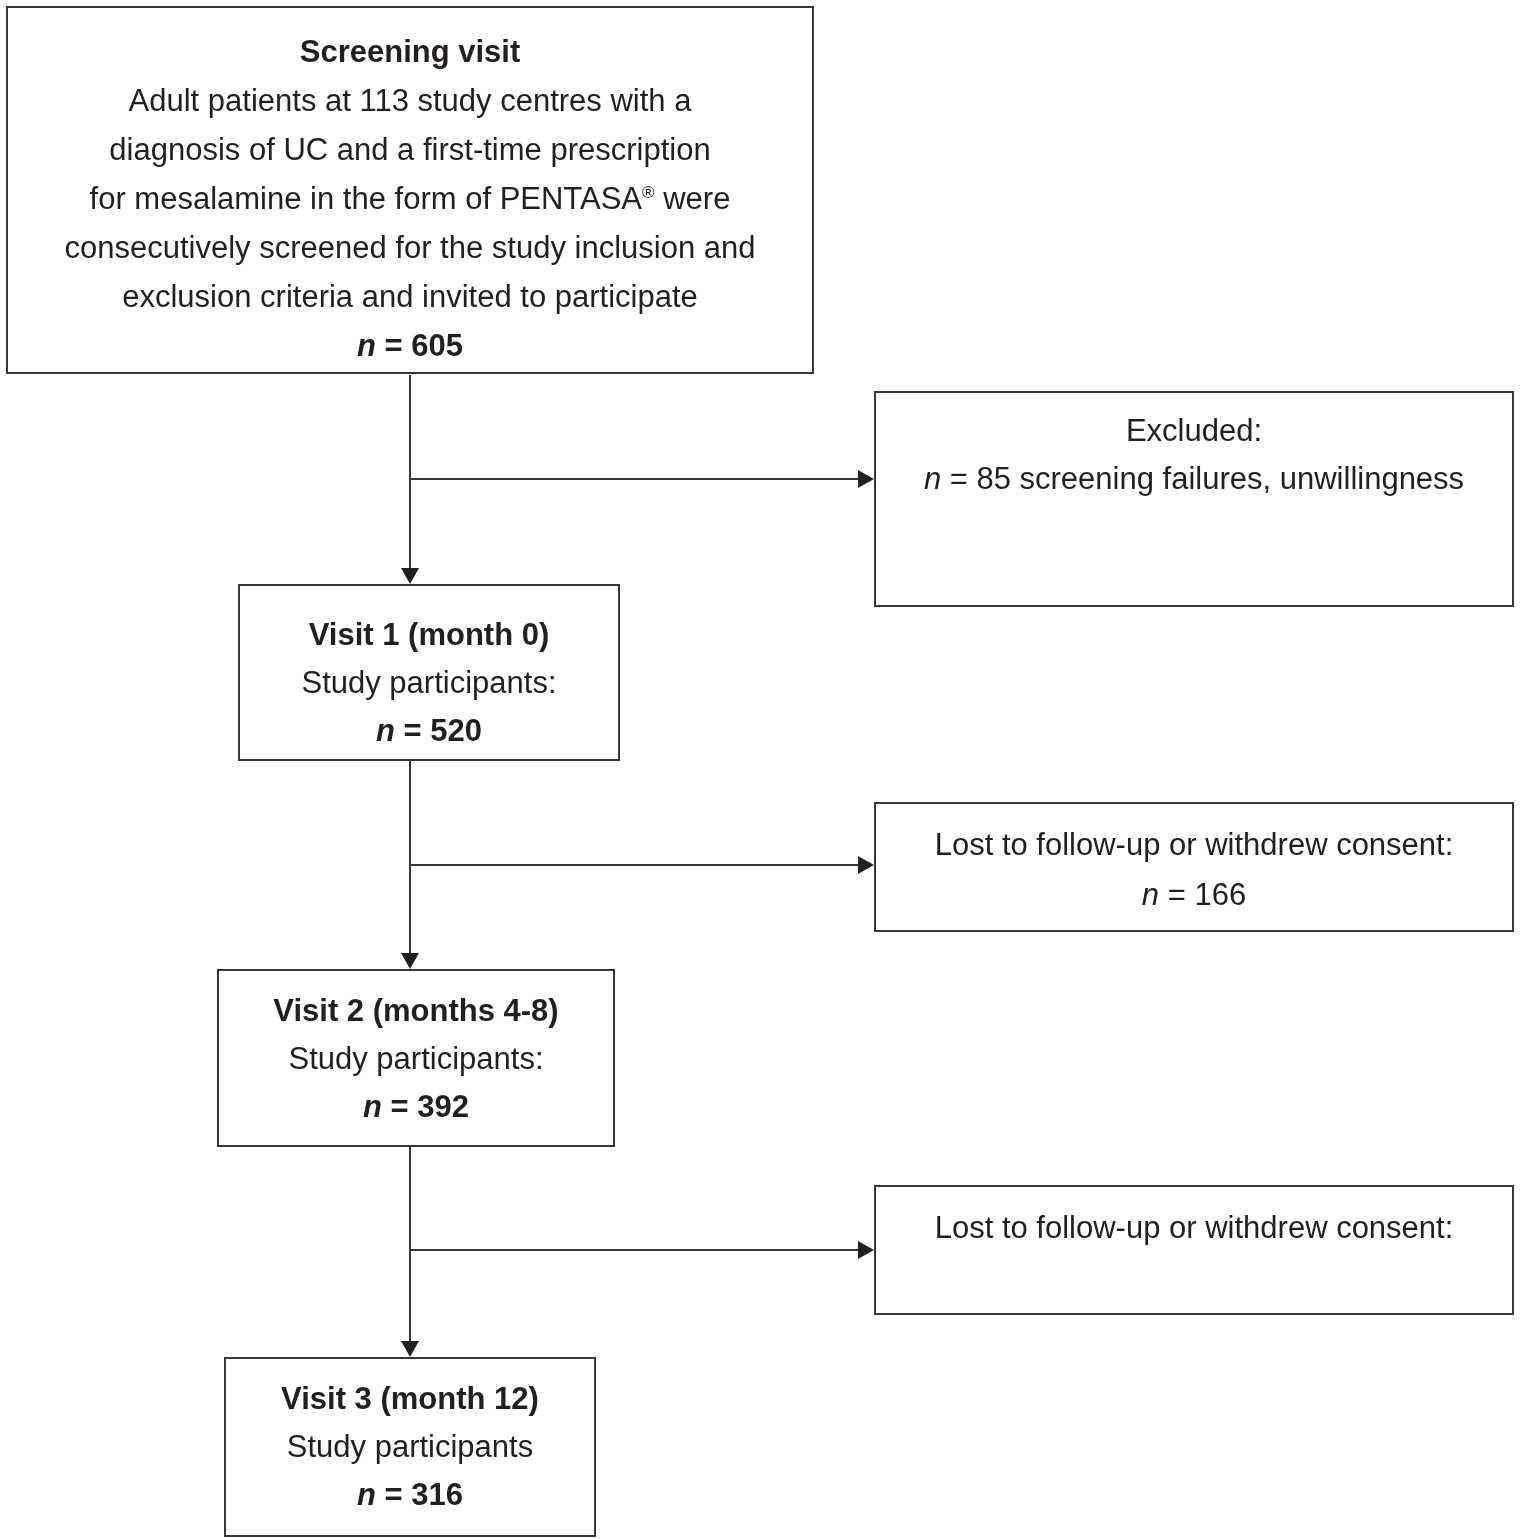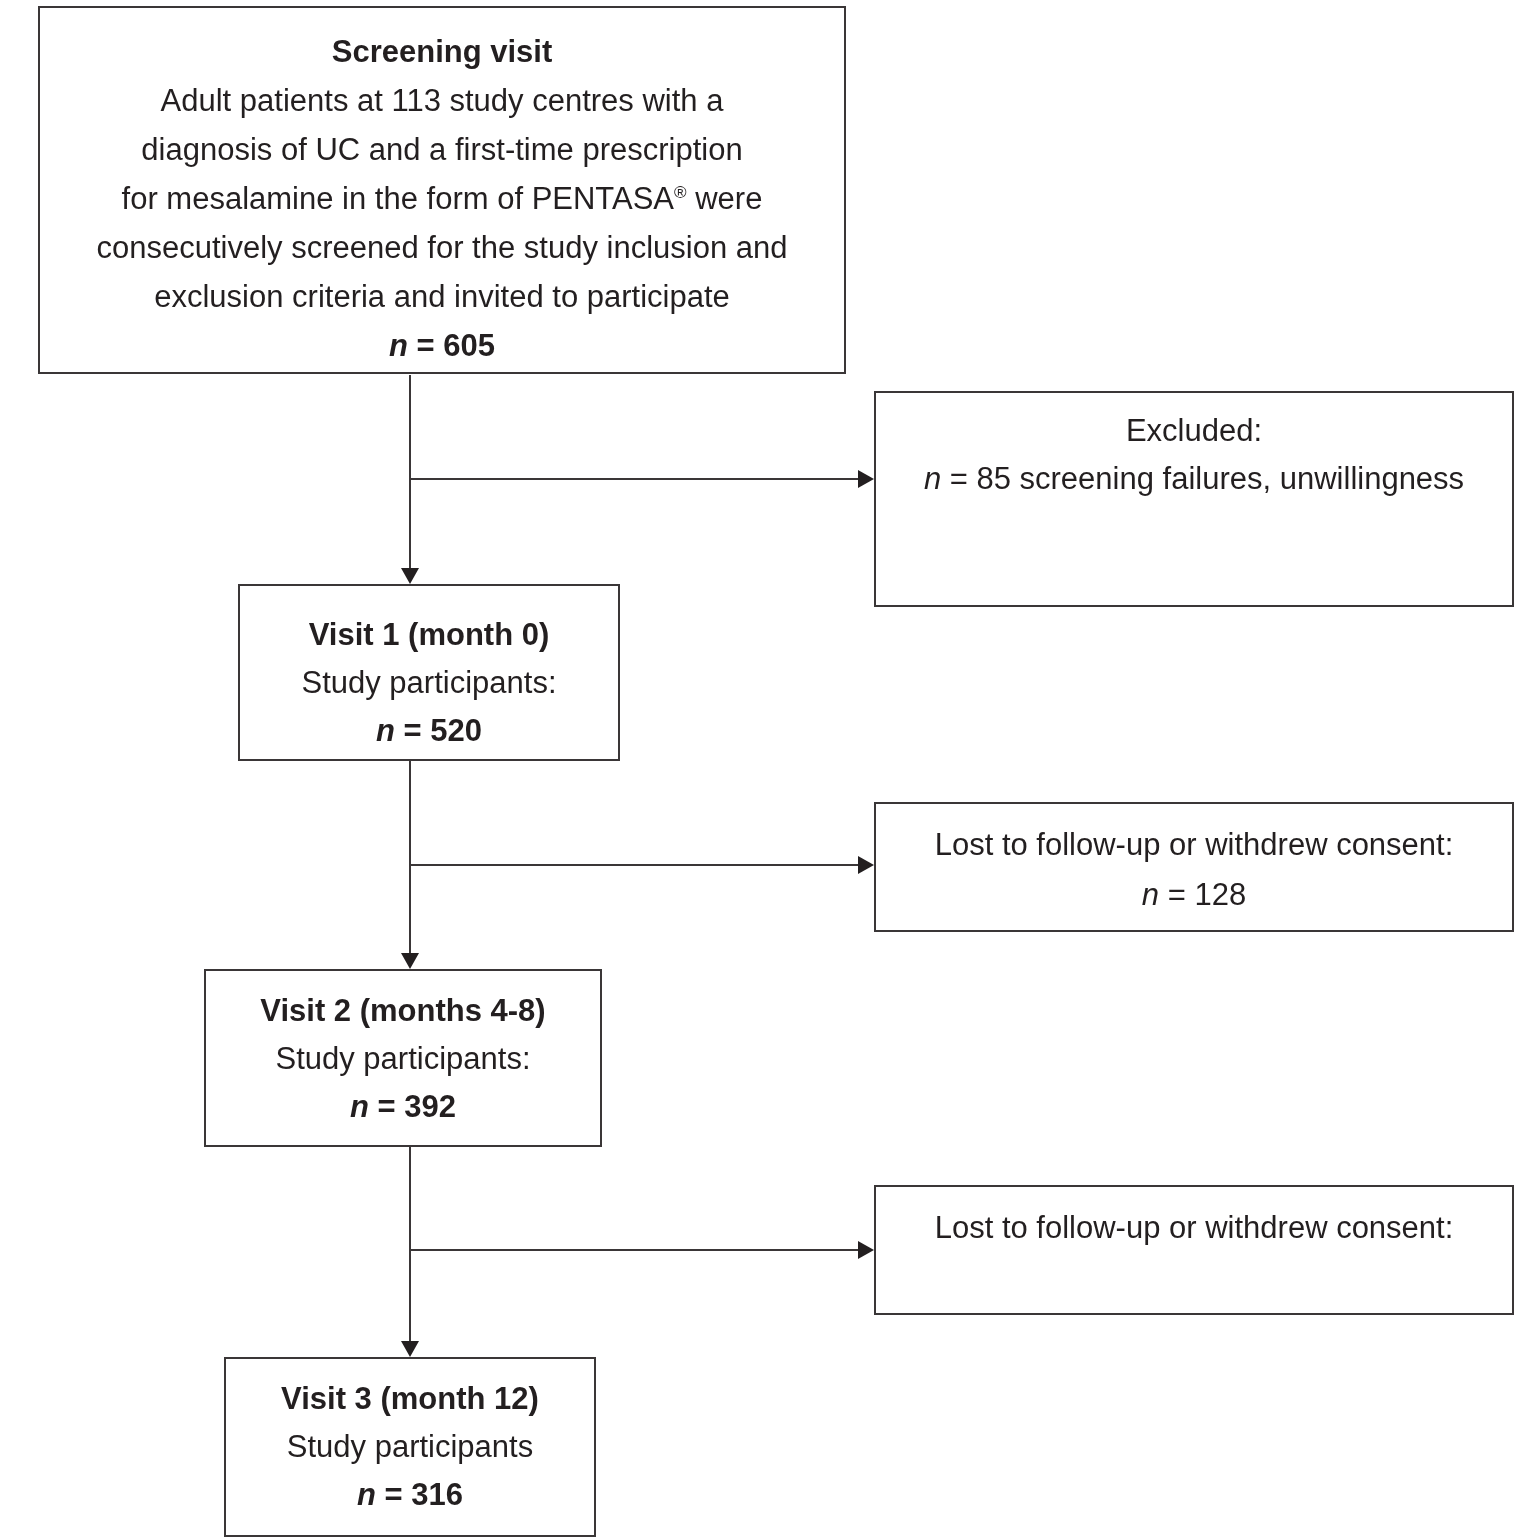--- a/index.html
+++ b/index.html
@@ -27,27 +27,27 @@
   }
   .box .line { display: block; }
   .bold { font-weight: bold; }
   .nsym { font-style: italic; }
   .sup {
     font-size: 0.55em;
     vertical-align: super;
     line-height: 0;
   }
   
-  .screening-box { left: 6px; top: 6px; width: 808px; height: 368px; padding-top: 19px; margin-left: 32px; }
+  .screening-box { left: 6px; top: 6px; width: 808px; height: 368px; padding-top: 19px; }
   .screening-box .line { line-height: 49px; }
   .excluded-box { left: 874px; top: 391px; width: 640px; height: 216px; padding-top: 14px; }
   .excluded-box .line { line-height: 48px; }
   .visit-box .line { line-height: 48px; }
   .visit1-box { left: 238px; top: 584px; width: 382px; height: 177px; padding-top: 25px; }
-  .visit2-box { left: 204px; top: 969px; width: 398px; height: 178px; padding-top: 16px; }
+  .visit2-box { left: 217px; top: 969px; width: 398px; height: 178px; padding-top: 16px; }
   .visit3-box { left: 224px; top: 1357px; width: 372px; height: 180px; padding-top: 16px; }
   .lost-box { padding-top: 16px; }
   .lost-box .line { line-height: 50px; }
   .lost1-box { left: 874px; top: 802px; width: 640px; height: 130px; }
   .lost2-box { left: 874px; top: 1185px; width: 640px; height: 130px; }
   
   .vline {
     position: absolute;
     width: 2px;
     background: #3a3637;
@@ -115,21 +115,21 @@
     <span class="line bold"><span class="nsym">n</span><span> = 520</span></span>
   </div>
 
   <div class="vline vline2"></div>
   <div class="arrow-down ad2"></div>
   <div class="hline hline2"></div>
   <div class="arrow-right ar2"></div>
 
   <div class="box lost-box lost1-box">
     <span class="line">Lost to follow-up or withdrew consent:</span>
-    <span class="line"><span class="nsym">n</span><span> = 128</span></span>
+    <span class="line"><span class="nsym">n</span><span> = 166</span></span>
   </div>
 
   <div class="box visit-box visit2-box">
     <span class="line bold">Visit 2 (months 4-8)</span>
     <span class="line">Study participants:</span>
     <span class="line bold"><span class="nsym">n</span><span> = 392</span></span>
   </div>
 
   <div class="vline vline3"></div>
   <div class="arrow-down ad3"></div>

